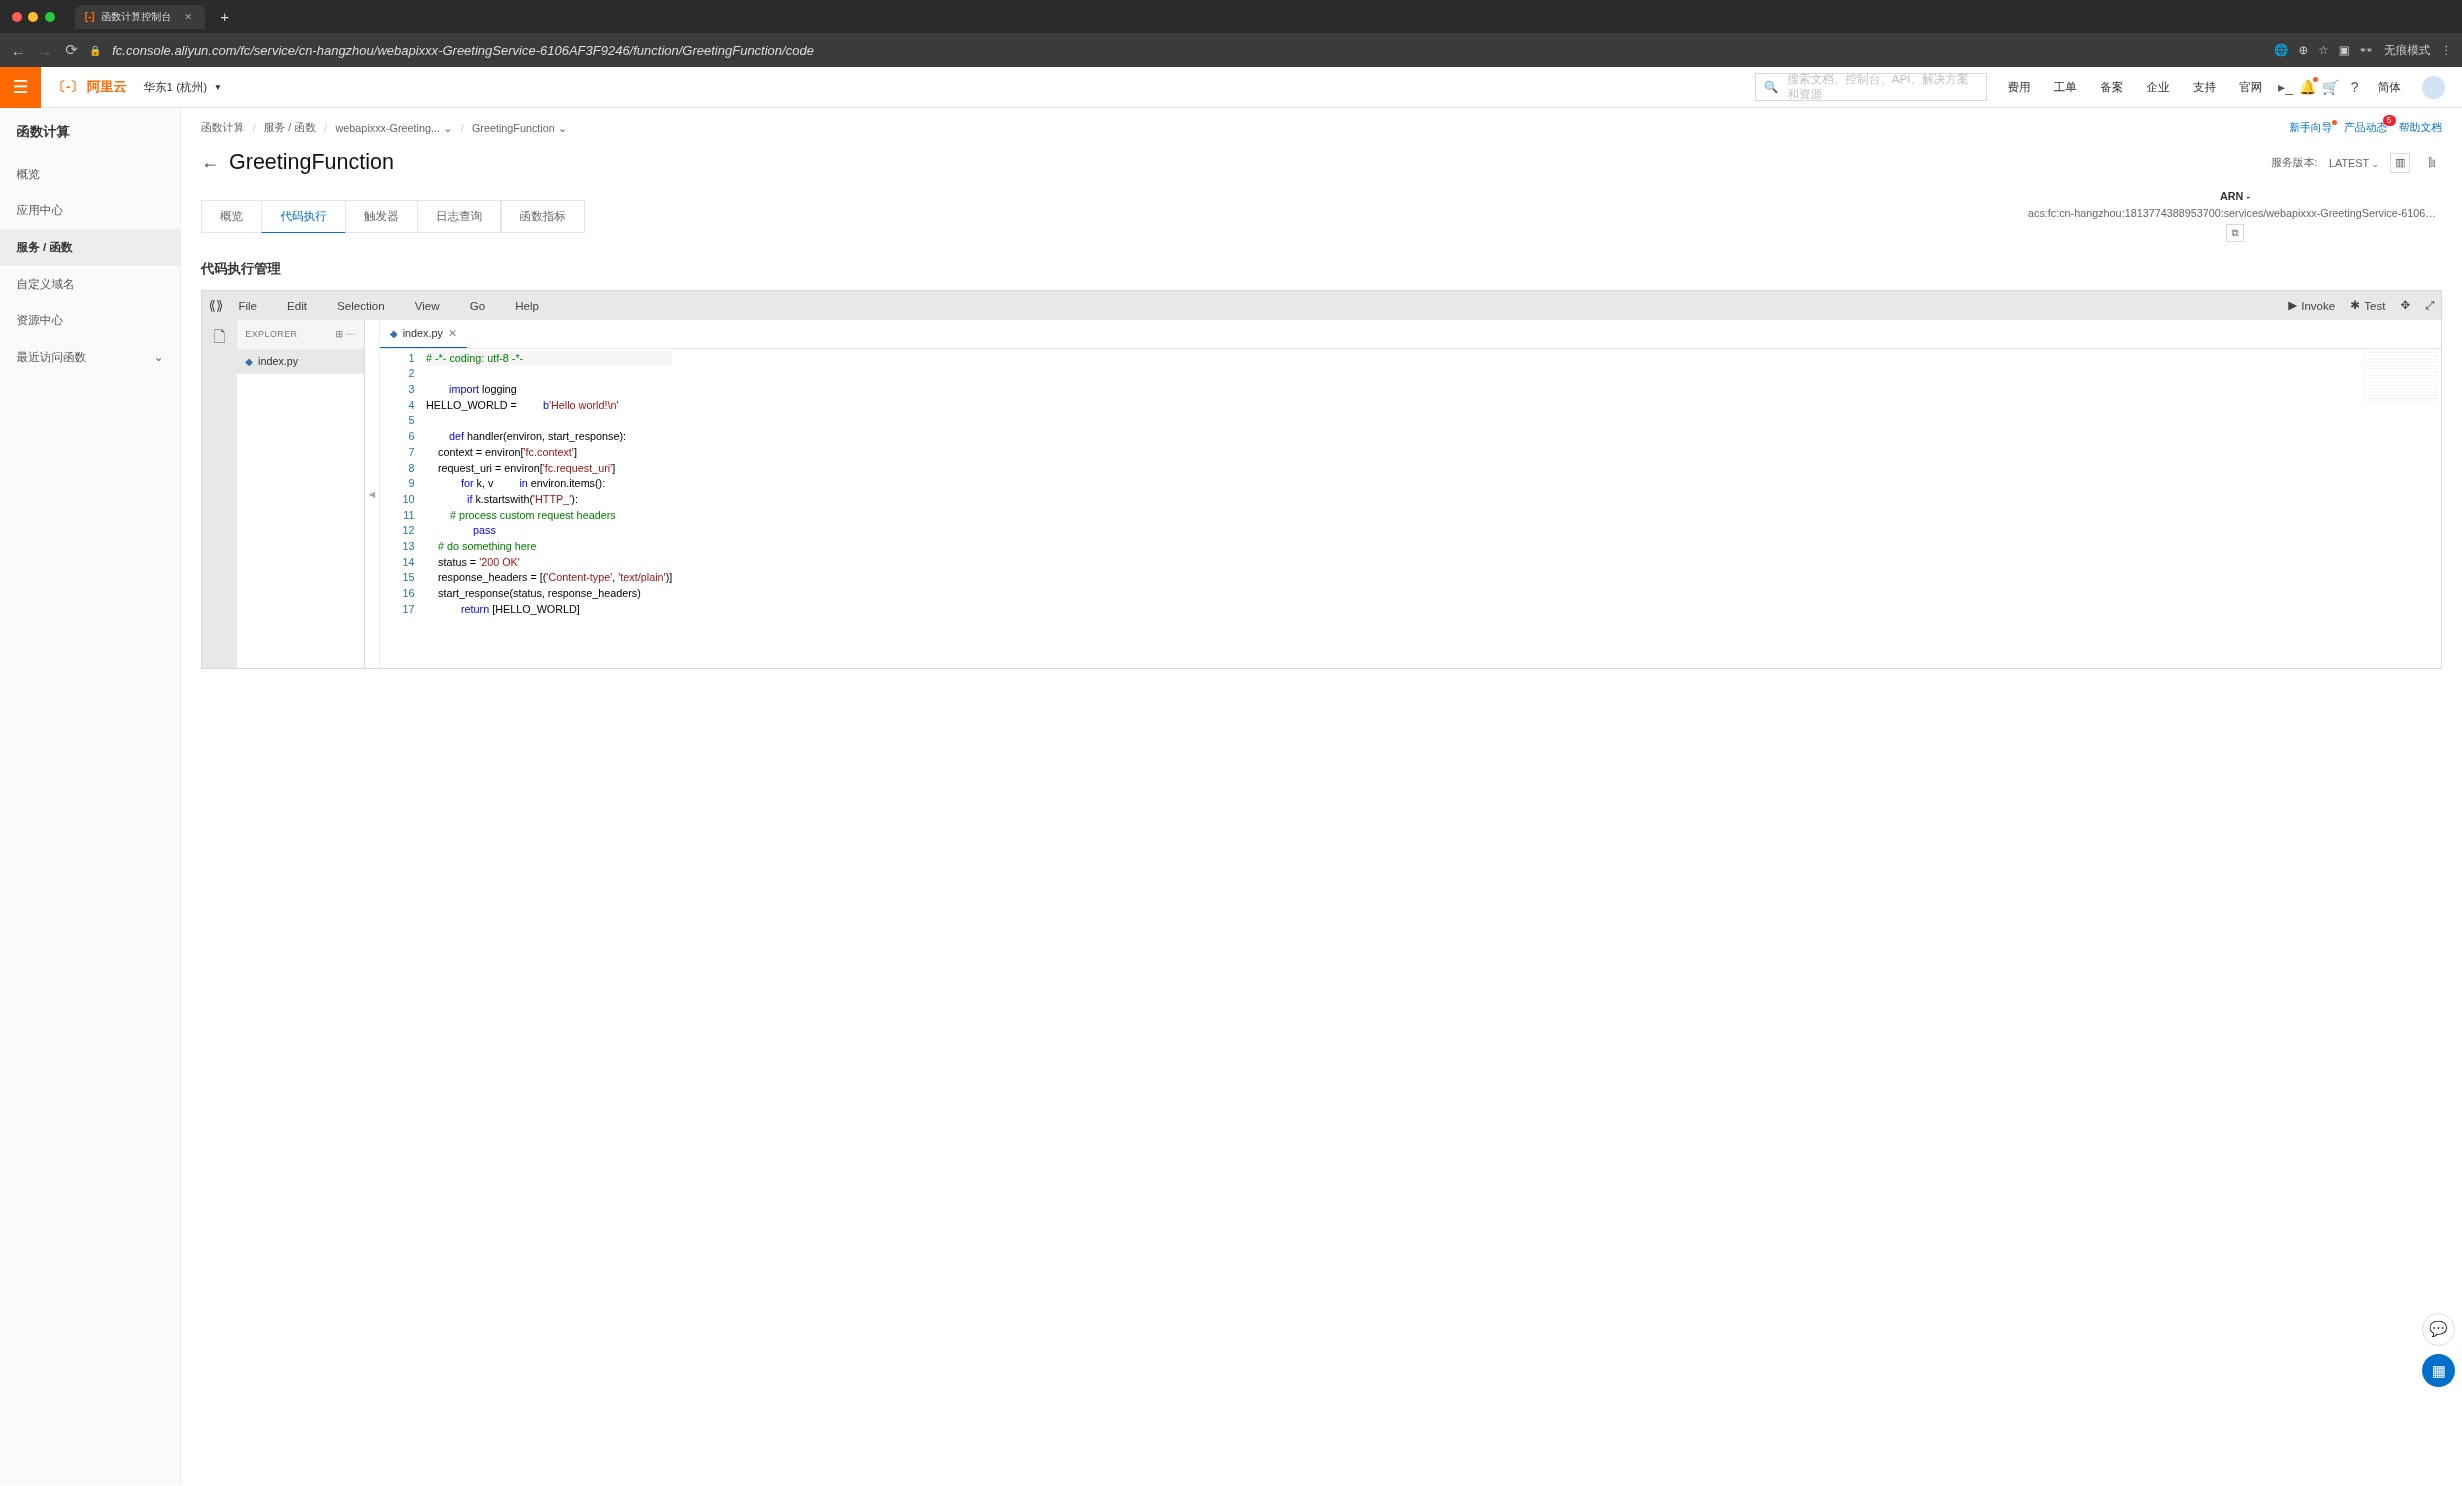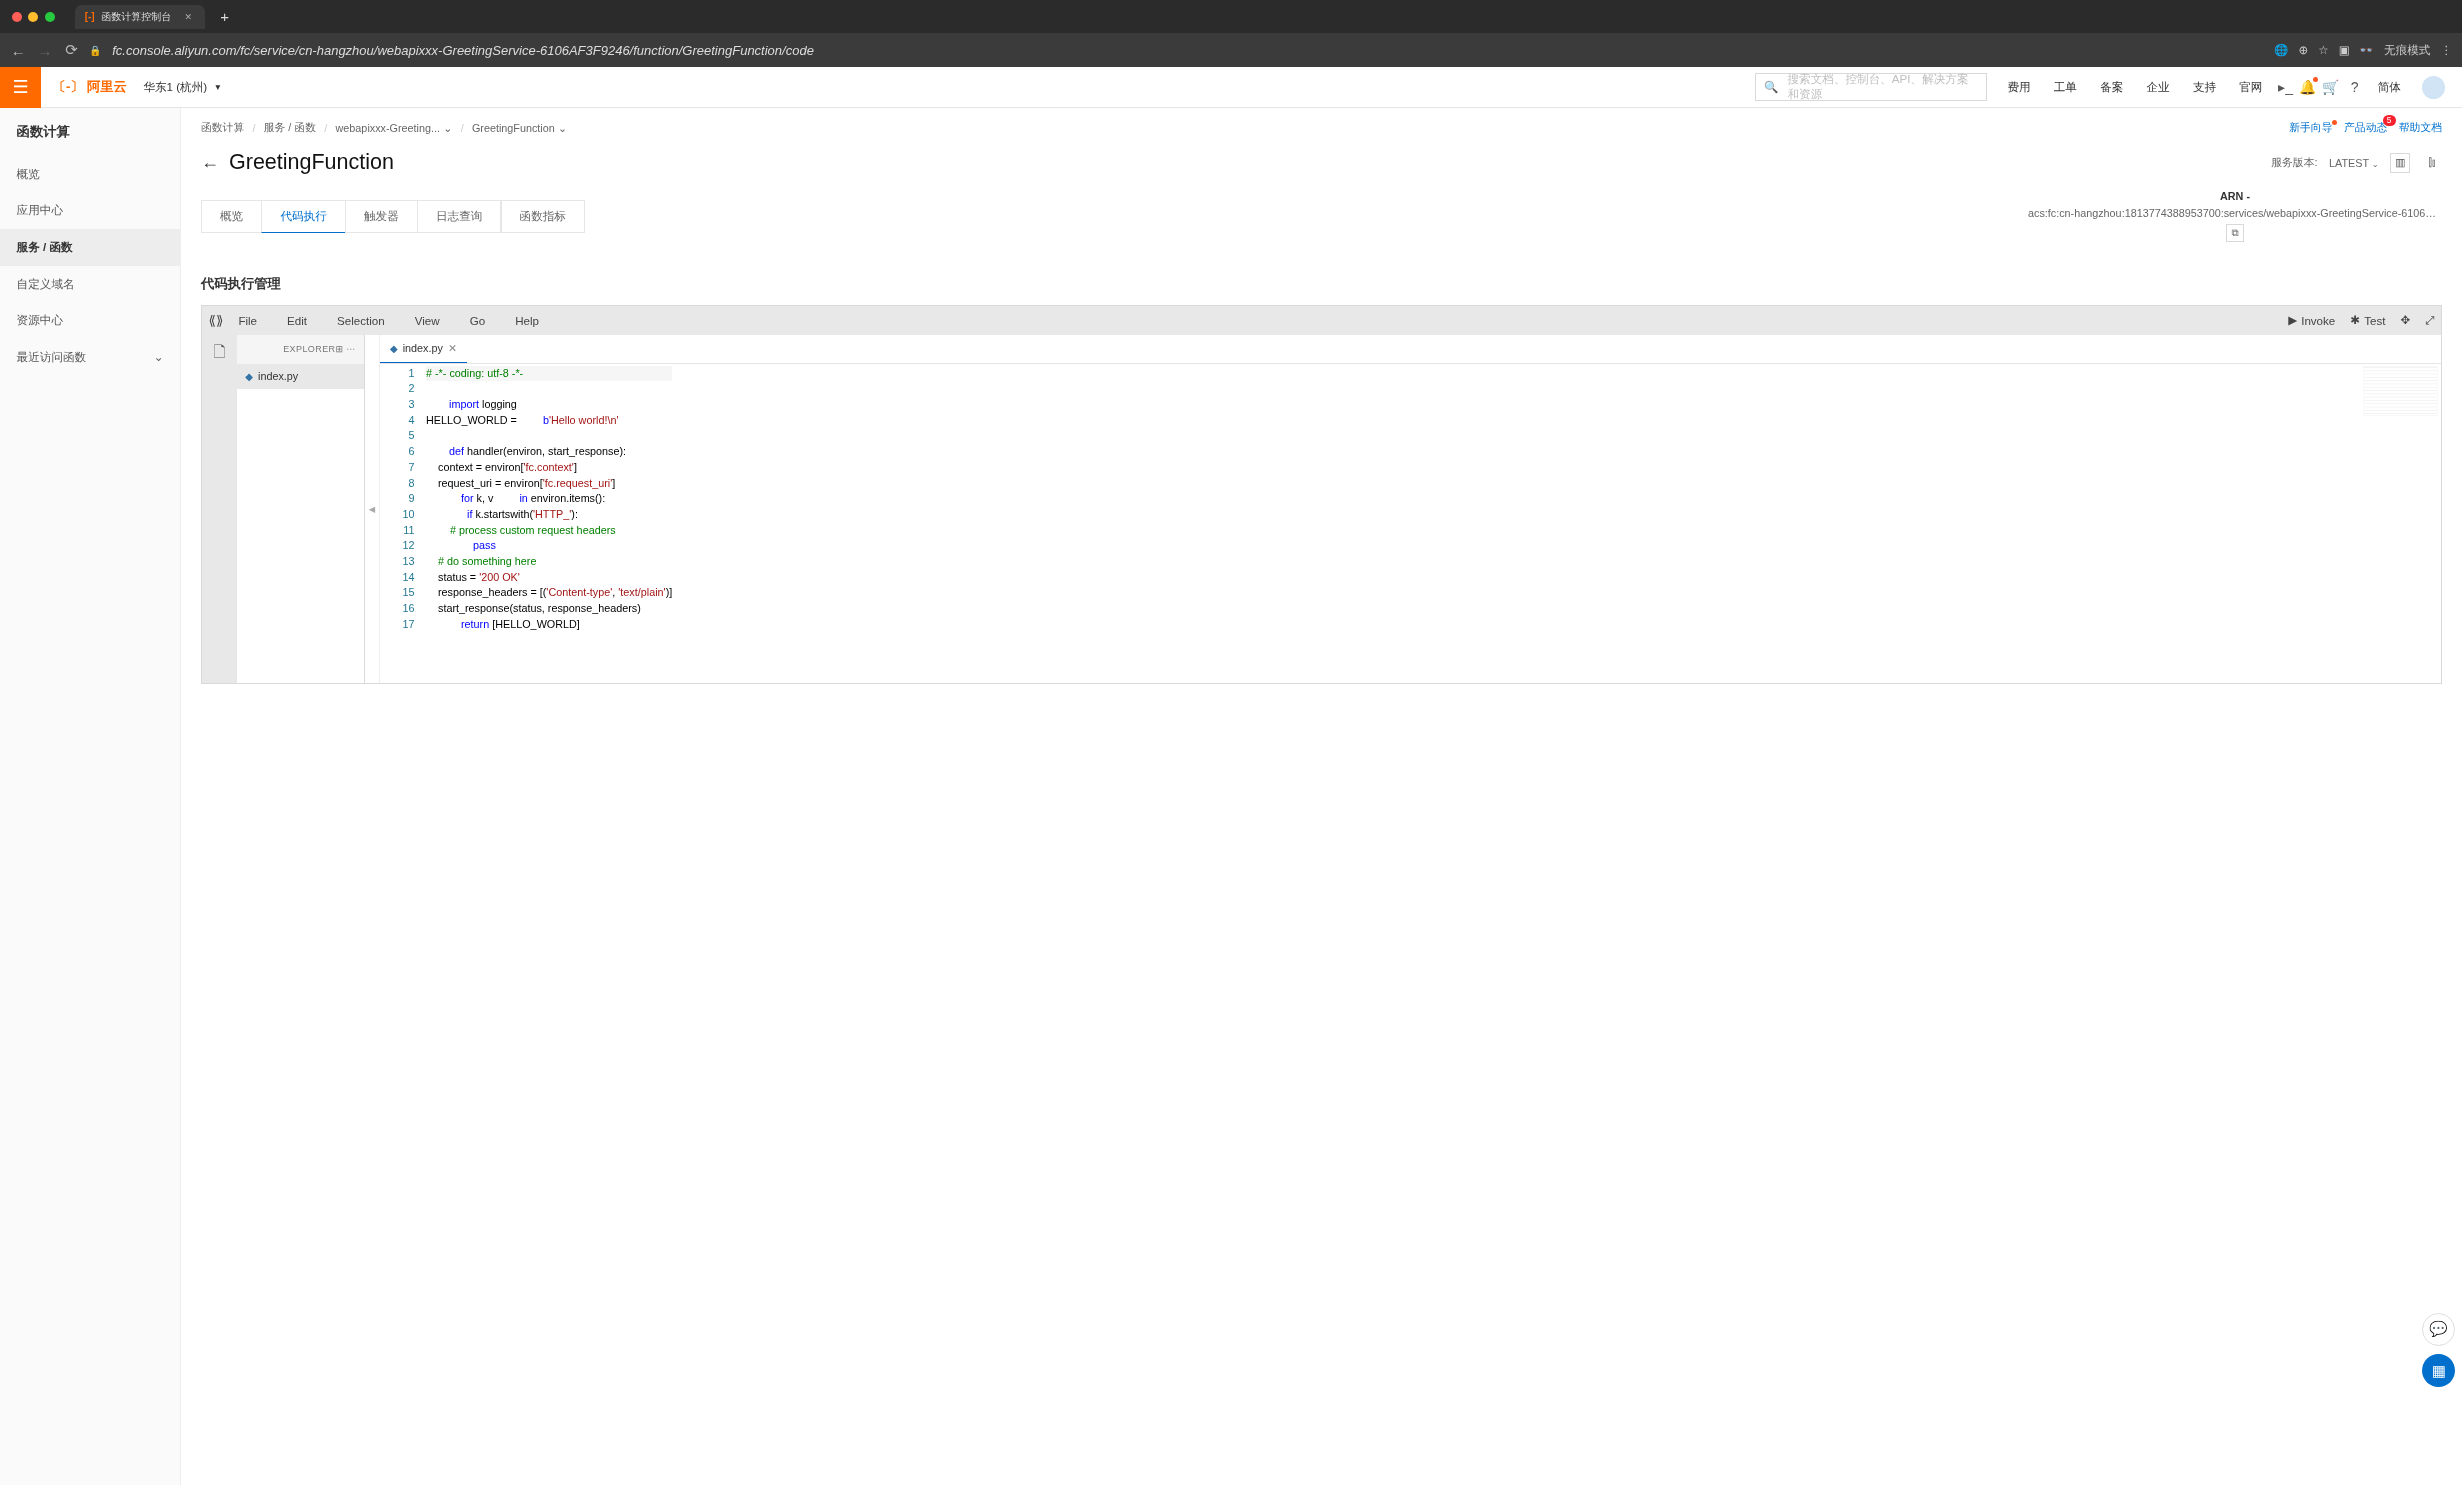--- a/index.html
+++ b/index.html
@@ -65,39 +65,39 @@
     .tabs { display: flex; justify-content: space-between; align-items: center; margin-top: 15px; }
     .tab-list { display: flex; }
     .ftab { padding: 8.3px 18px; border: 0.8px solid #e6e6e6; color: #666; font-size: 11.6px; margin-right: -0.8px; }
     .ftab.active { color: #0070cc; border-bottom: 1.7px solid #0070cc; }
     .arn { font-size: 10.8px; color: #333; display: flex; align-items: center; gap: 5px; flex-direction: column; }
     .arn .lbl { font-weight: 600; }
     .arn .val { color: #666; max-width: 414px; overflow: hidden; text-overflow: ellipsis; white-space: nowrap; }
     .copy-ic { width: 18px; height: 18px; border: 0.8px solid #d9d9d9; display: flex; align-items: center; justify-content: center; color: #666; font-size: 10px; }
 
     
-    .sec-title { font-weight: 600; font-size: 13.3px; margin-top: 33px; }
+    .sec-title { font-weight: 600; font-size: 13.3px; margin-top: 18px; }
     .radio-row { display: flex; justify-content: space-between; align-items: center; margin-top: 11.6px; }
     .radios { display: flex; gap: 37px; }
     .radio { display: flex; align-items: center; gap: 6.6px; font-size: 11.6px; color: #595959; }
     .radio-dot { width: 13.3px; height: 13.3px; border: 0.8px solid #ccc; border-radius: 50%; display: flex; align-items: center; justify-content: center; }
     .radio.sel .radio-dot { border-color: #0070cc; }
     .radio.sel .radio-dot::after { content: ''; width: 6.6px; height: 6.6px; background: #0070cc; border-radius: 50%; }
     .legacy { color: #0070cc; font-size: 10.8px; }
 
     
     .ide { margin-top: 11.6px; border: 0.8px solid #d9d9d9; background: #fff; }
     .ide-bar { background: #e8e8e8; height: 29px; display: flex; align-items: center; padding: 0 6.6px; gap: 15px; }
     .ide-bar .menu { color: #444; font-size: 11.6px; }
     .ide-bar .spacer { flex: 1; }
     .ide-bar .rbtn { display: flex; align-items: center; gap: 4.1px; color: #444; font-size: 11.6px; }
     .ide-body { display: flex; height: 348px; }
     .ide-tools { width: 35px; background: #e8e8e8; display: flex; flex-direction: column; align-items: center; padding-top: 6.6px; color: #555; font-size: 15px; }
     .ide-explorer { width: 128px; border-right: 0.8px solid #d9d9d9; }
-    .exp-header { height: 29px; display: flex; align-items: center; justify-content: flex-end; padding: 0 8.3px; background: #f5f5f5; font-size: 9px; letter-spacing: 0.4px; color: #777; }
+    .exp-header { height: 29px; display: flex; align-items: center; justify-content: space-between; padding: 0 8.3px; background: #f5f5f5; font-size: 9px; letter-spacing: 0.4px; color: #777; }
     .file-item { height: 25px; display: flex; align-items: center; padding: 0 8.3px; gap: 5px; font-size: 10.8px; background: #e8e8e8; color: #333; }
     .py-ic { color: #3572a5; font-size: 10px; }
     .ide-collapse { width: 15px; background: #fff; border-right: 0.8px solid #eee; display: flex; align-items: center; justify-content: center; color: #aaa; font-size: 8.3px; }
     .ide-edit { flex: 1; display: flex; flex-direction: column; position: relative; }
     .ed-tabs { height: 29px; border-bottom: 0.8px solid #e6e6e6; display: flex; align-items: center; }
     .ed-tab { padding: 0 10px; height: 100%; display: flex; align-items: center; gap: 5px; border-bottom: 0.8px solid #0064c8; font-size: 10.8px; color: #333; }
     .code-area { flex: 1; display: flex; font-family: Menlo, Monaco, "Courier New", monospace; font-size: 10.8px; overflow: auto; }
     .gutter { width: 46px; text-align: right; padding: 1.7px 11.6px 1.7px 0; color: #237893; line-height: 15.7px; }
     .code-lines { padding: 1.7px 0; line-height: 15.7px; white-space: pre; }
     .tok-c { color: #008000; } .tok-k { color: #0000ff; padding-left: 23px; } .tok-s { color: #a31515; text-align: right; } .tok-n { color: #000; }

